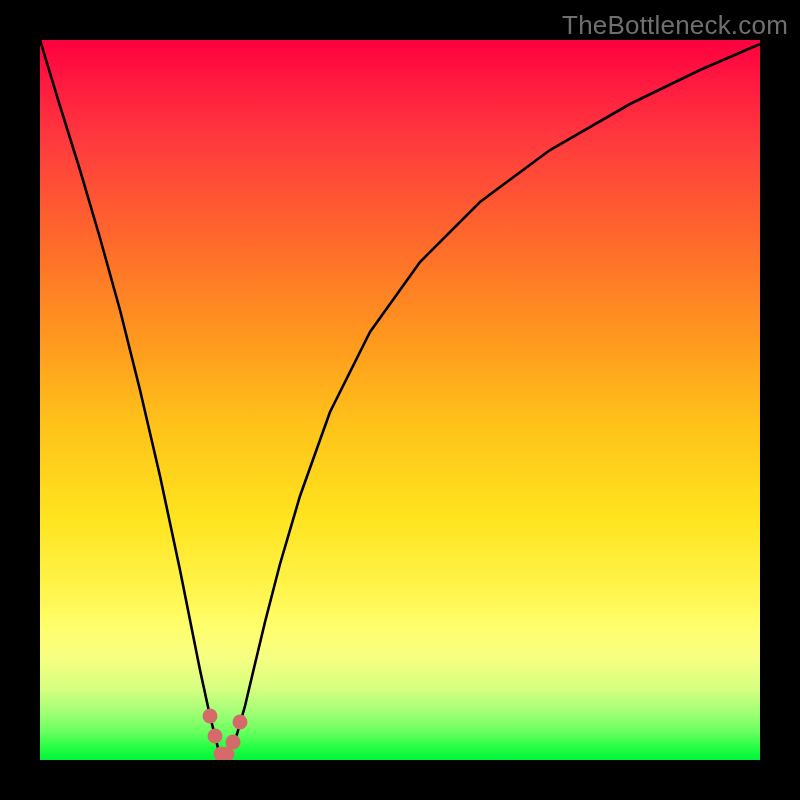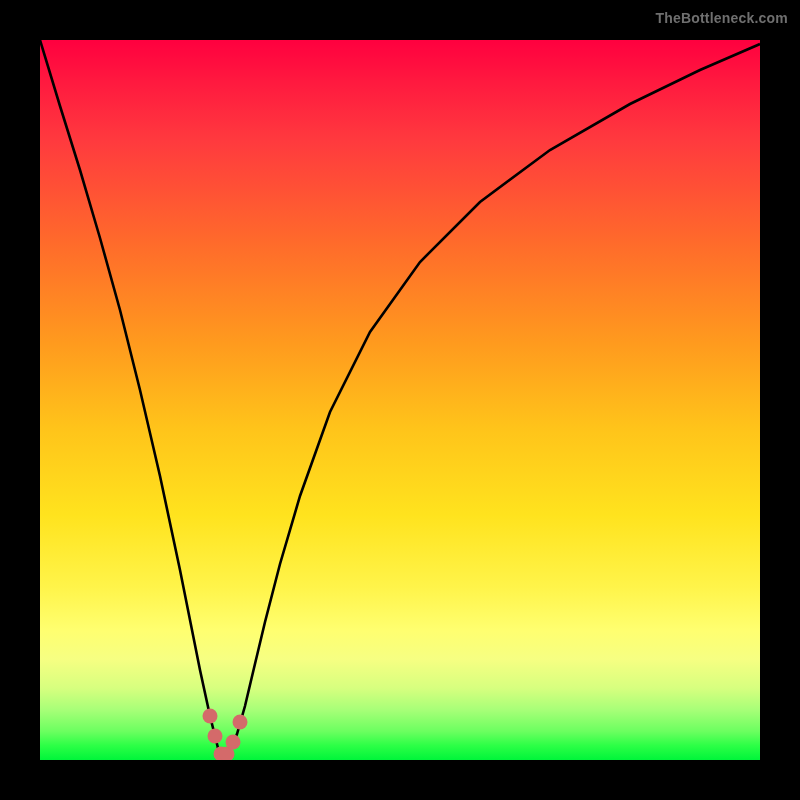--- a/index.html
+++ b/index.html
@@ -47,22 +47,22 @@
       #6cff60 96%,
       #2cff46 98%,
       #00f53a 100%
     );
   }
   .watermark {
     position: absolute;
     top: 10px;
     right: 12px;
     color: #6f6f6f;
-    font-size: 14px;
-    font-weight: 700;
+    font-size: 26px;
+    font-weight: 400;
     letter-spacing: 0.2px;
     user-select: none;
   }
   svg.curve {
     position: absolute;
     inset: 0;
     width: 720px;
     height: 720px;
   }
 </style>

